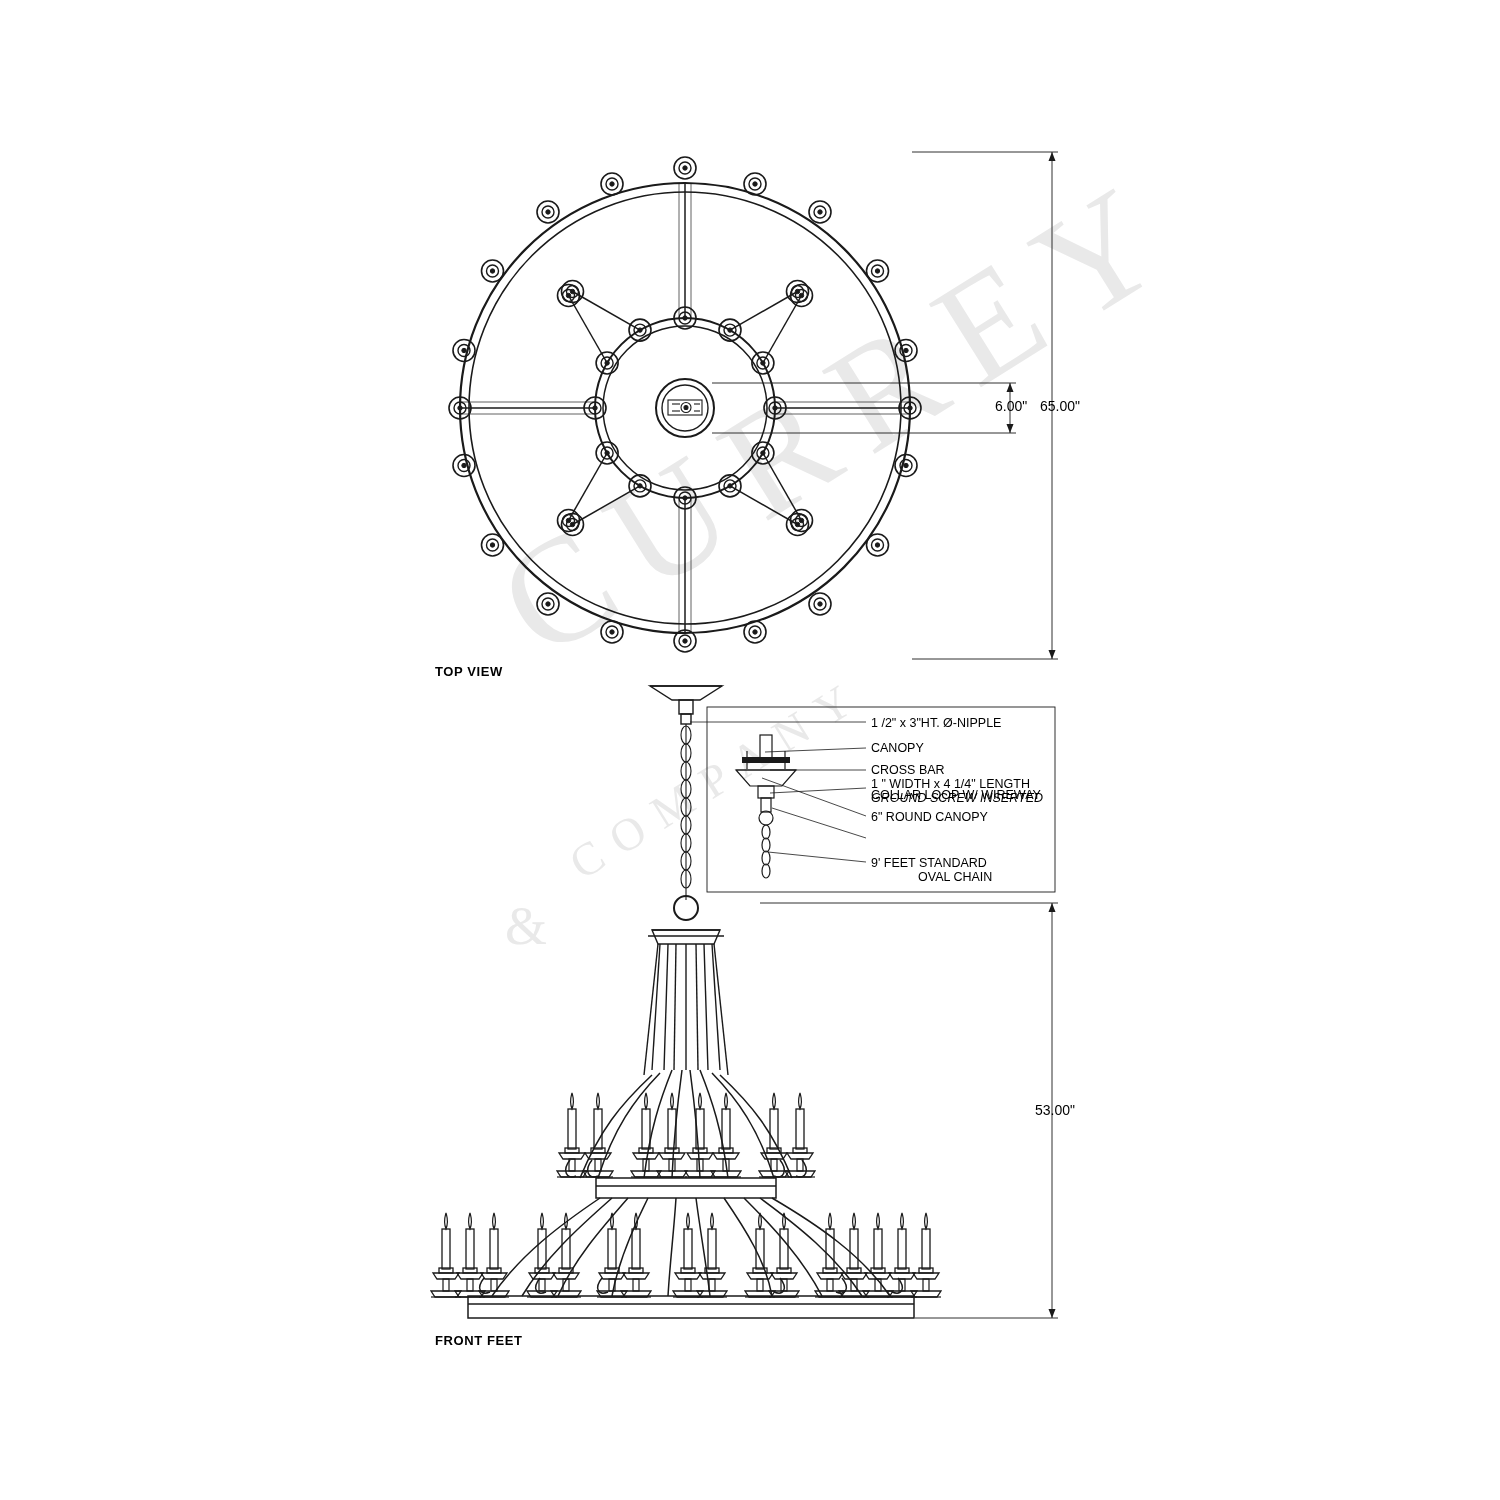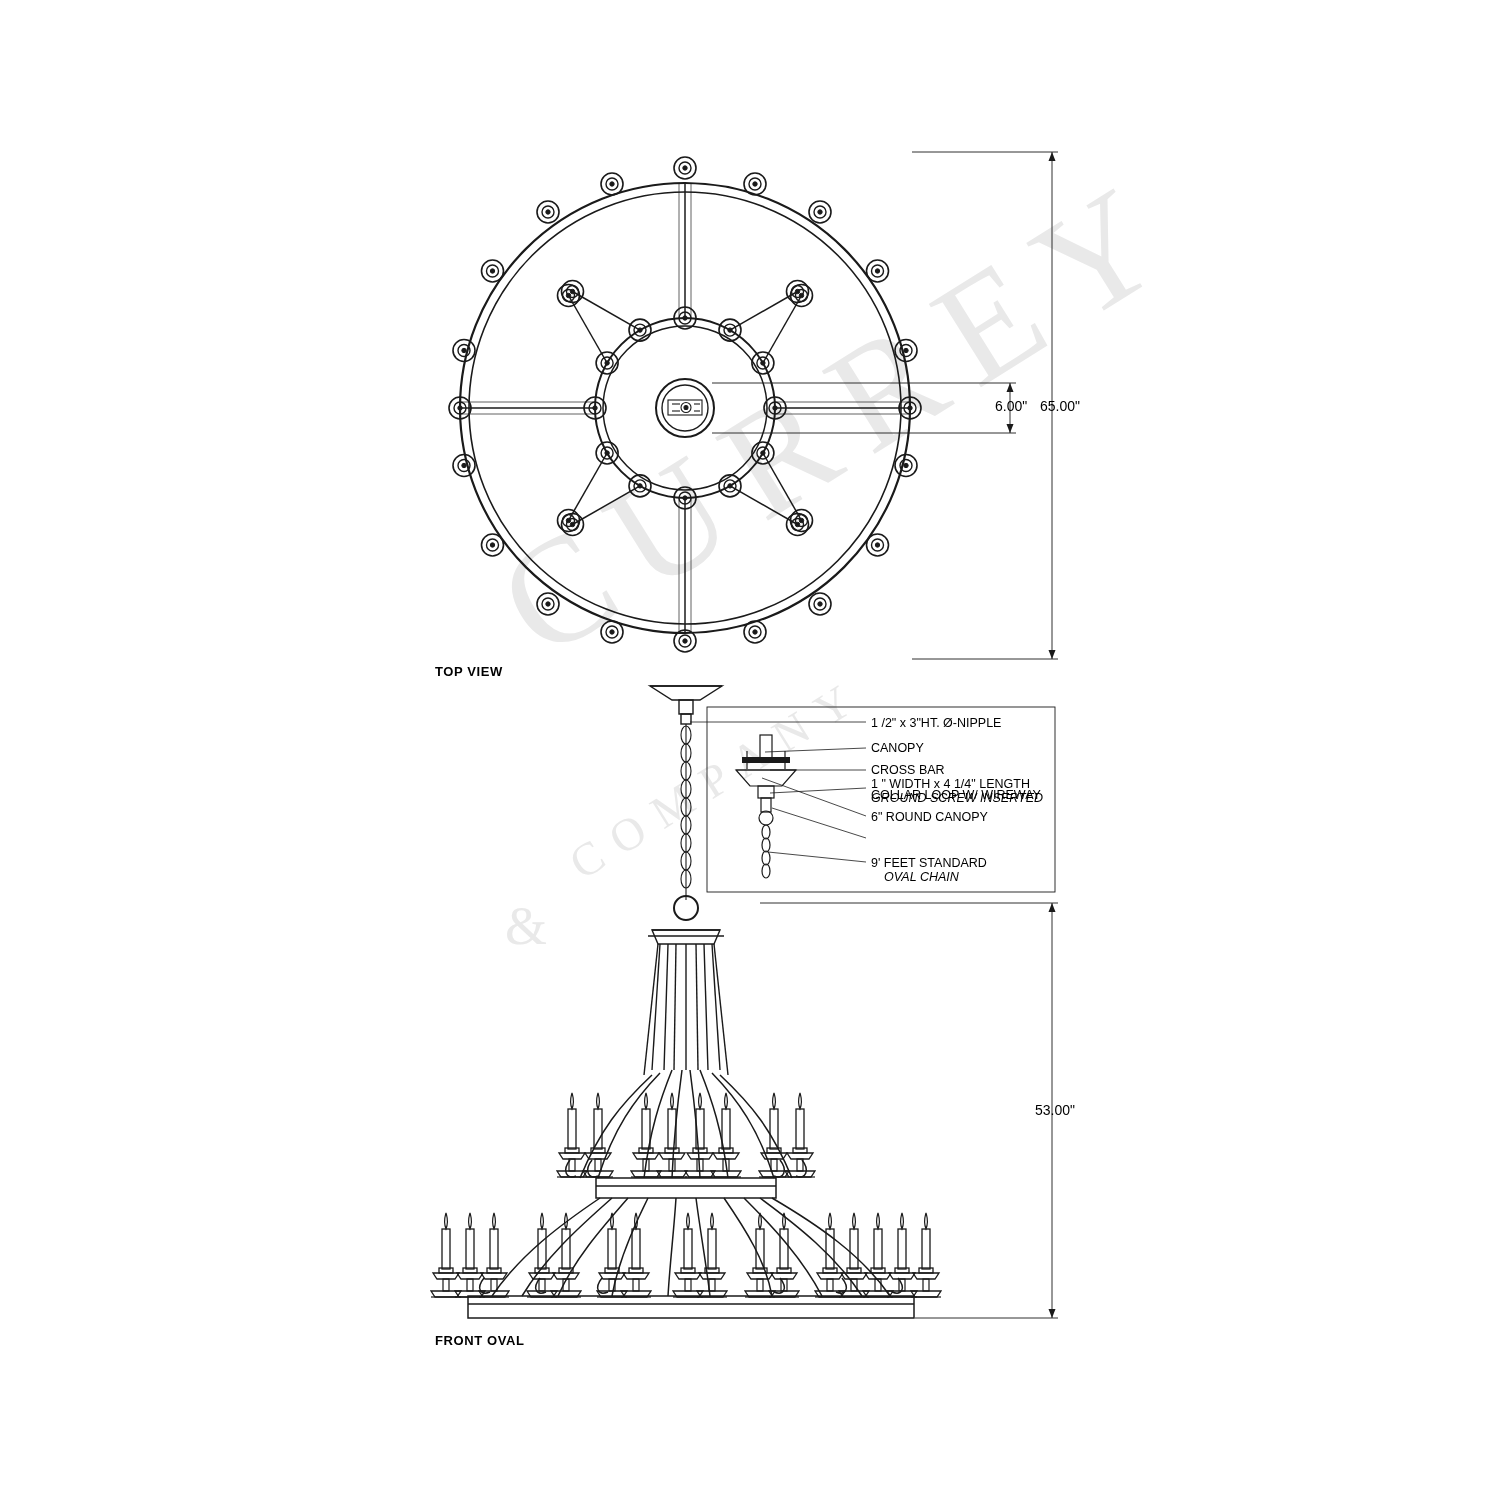--- a/index.html
+++ b/index.html
@@ -360,31 +360,31 @@
         <use href="#candleFront" x="854" y="1275"></use>
         <use href="#candleFront" x="878" y="1275"></use>
         <use href="#candleFront" x="902" y="1275"></use>
         <use href="#candleFront" x="926" y="1275"></use>
       </g>
     </g>
   </svg>
 
   <div class="lbl view-label" style="left:435px; top:664px;">TOP VIEW</div>
 
-  <div class="lbl view-label" style="left:435px; top:1333px;">FRONT OVAL</div>
+  <div class="lbl view-label" style="left:435px; top:1333px;">FRONT FEET</div>
 
   <div class="lbl dim-label" style="left:995px; top:398px;">6.00"</div>
 
   <div class="lbl dim-label" style="left:1040px; top:398px;">65.00"</div>
 
   <div class="lbl dim-label" style="left:1035px; top:1102px;">53.00"</div>
 
   <div class="lbl callout-label" style="left:871px; top:716px;">1 /2" x 3"HT. Ø-NIPPLE</div>
   <div class="lbl callout-label" style="left:871px; top:741px;">CANOPY</div>
   <div class="lbl callout-label" style="left:871px; top:763px;">CROSS BAR</div>
   <div class="lbl callout-label" style="left:871px; top:777px;">1 " WIDTH x 4 1/4" LENGTH</div>
   <div class="lbl callout-label" style="left:871px; top:791px;font-style:italic;">GROUND SCREW INSERTED</div>
   <div class="lbl callout-label" style="left:871px; top:810px;">6" ROUND CANOPY</div>
   <div class="lbl callout-label" style="left:871px; top:788px;">COLLAR LOOP W/ WIREWAY</div>
   <div class="lbl callout-label" style="left:871px; top:856px;">9' FEET STANDARD</div>
-  <div class="lbl callout-label" style="left:884px; top:870px;font-style:italic;">OVAL CHAIN</div>
+  <div class="lbl callout-label" style="left:918px; top:870px;">OVAL CHAIN</div>
 
 </div>
 
 </body></html>

